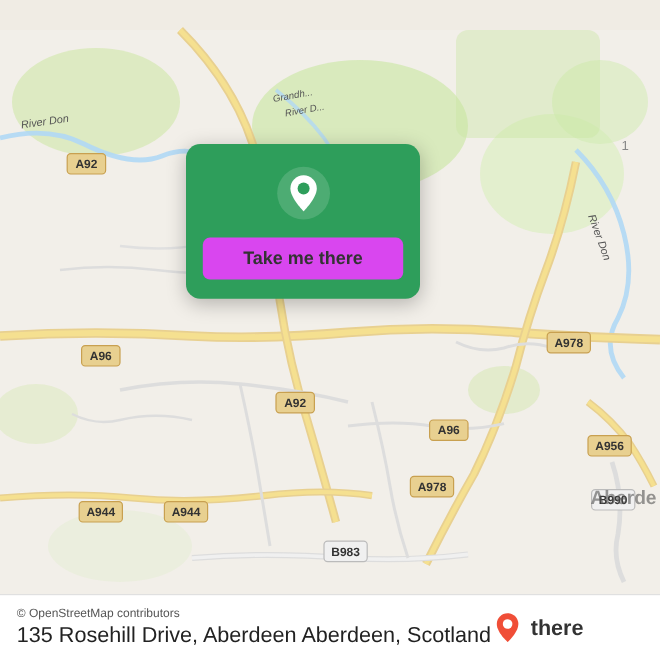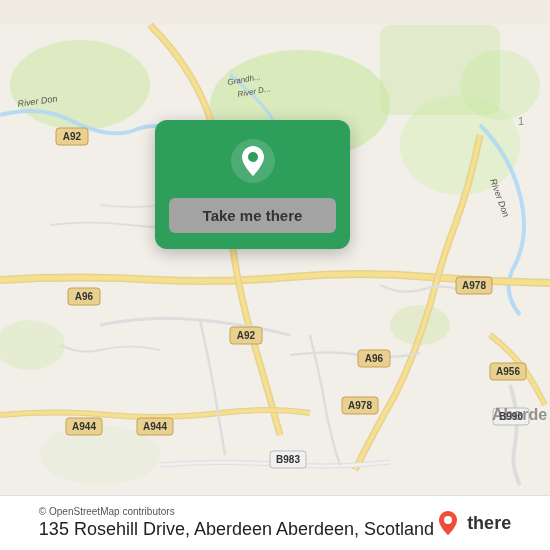--- a/index.html
+++ b/index.html
@@ -43,21 +43,21 @@
       z-index: 10;
     }
 
     .pin-icon {
       width: 46px;
       height: 46px;
       margin-bottom: 14px;
     }
 
     .take-me-btn {
-      background: #a3a3a3;
+      background: #d946ef;
       border: none;
       border-radius: 6px;
       padding: 9px 24px;
       font-size: 15px;
       font-weight: 600;
       color: #333;
       cursor: pointer;
       width: 100%;
       text-align: center;
     }
@@ -66,21 +66,21 @@
     .bottom-bar {
       position: absolute;
       bottom: 0;
       left: 0;
       width: 100%;
       background: white;
       border-top: 1px solid #e0e0e0;
       padding: 10px 14px;
       display: flex;
       align-items: center;
-      justify-content: center;
+      justify-content: flex-start;
       z-index: 20;
     }
 
     .bottom-left {
       display: flex;
       flex-direction: column;
     }
 
     .osm-credit {
       font-size: 10px;

